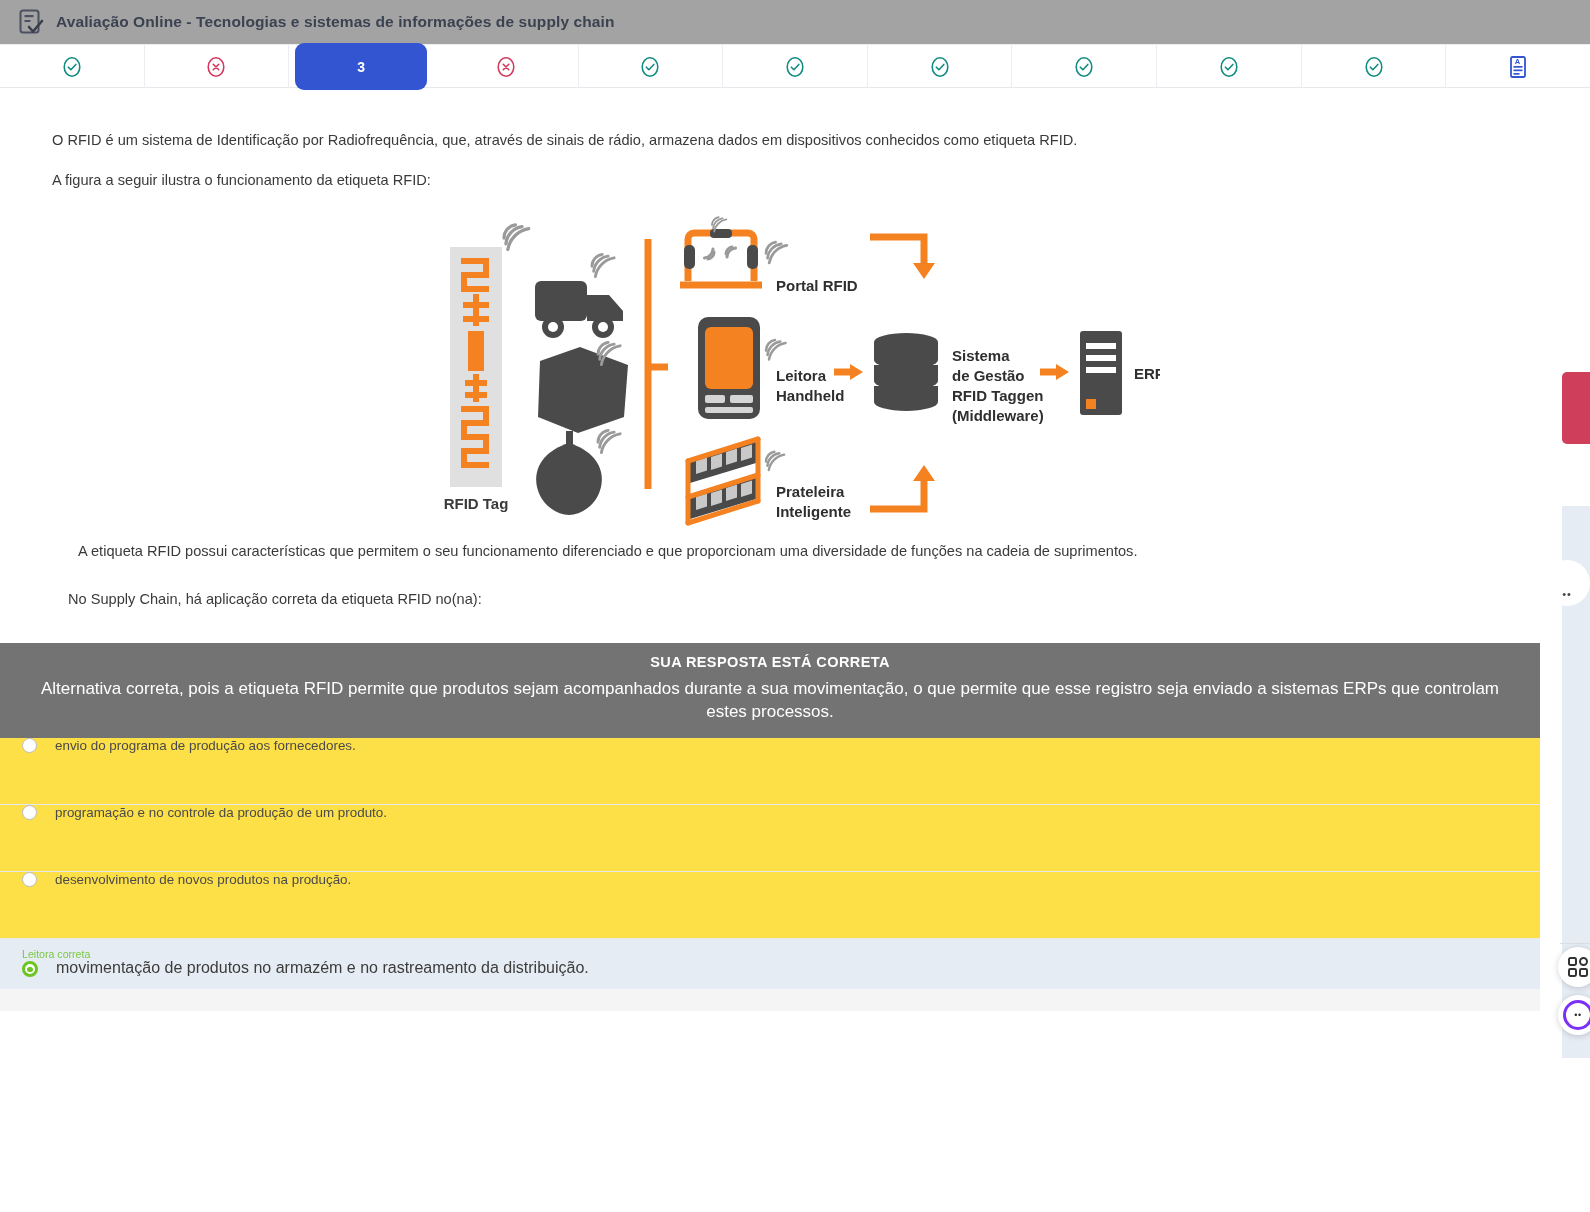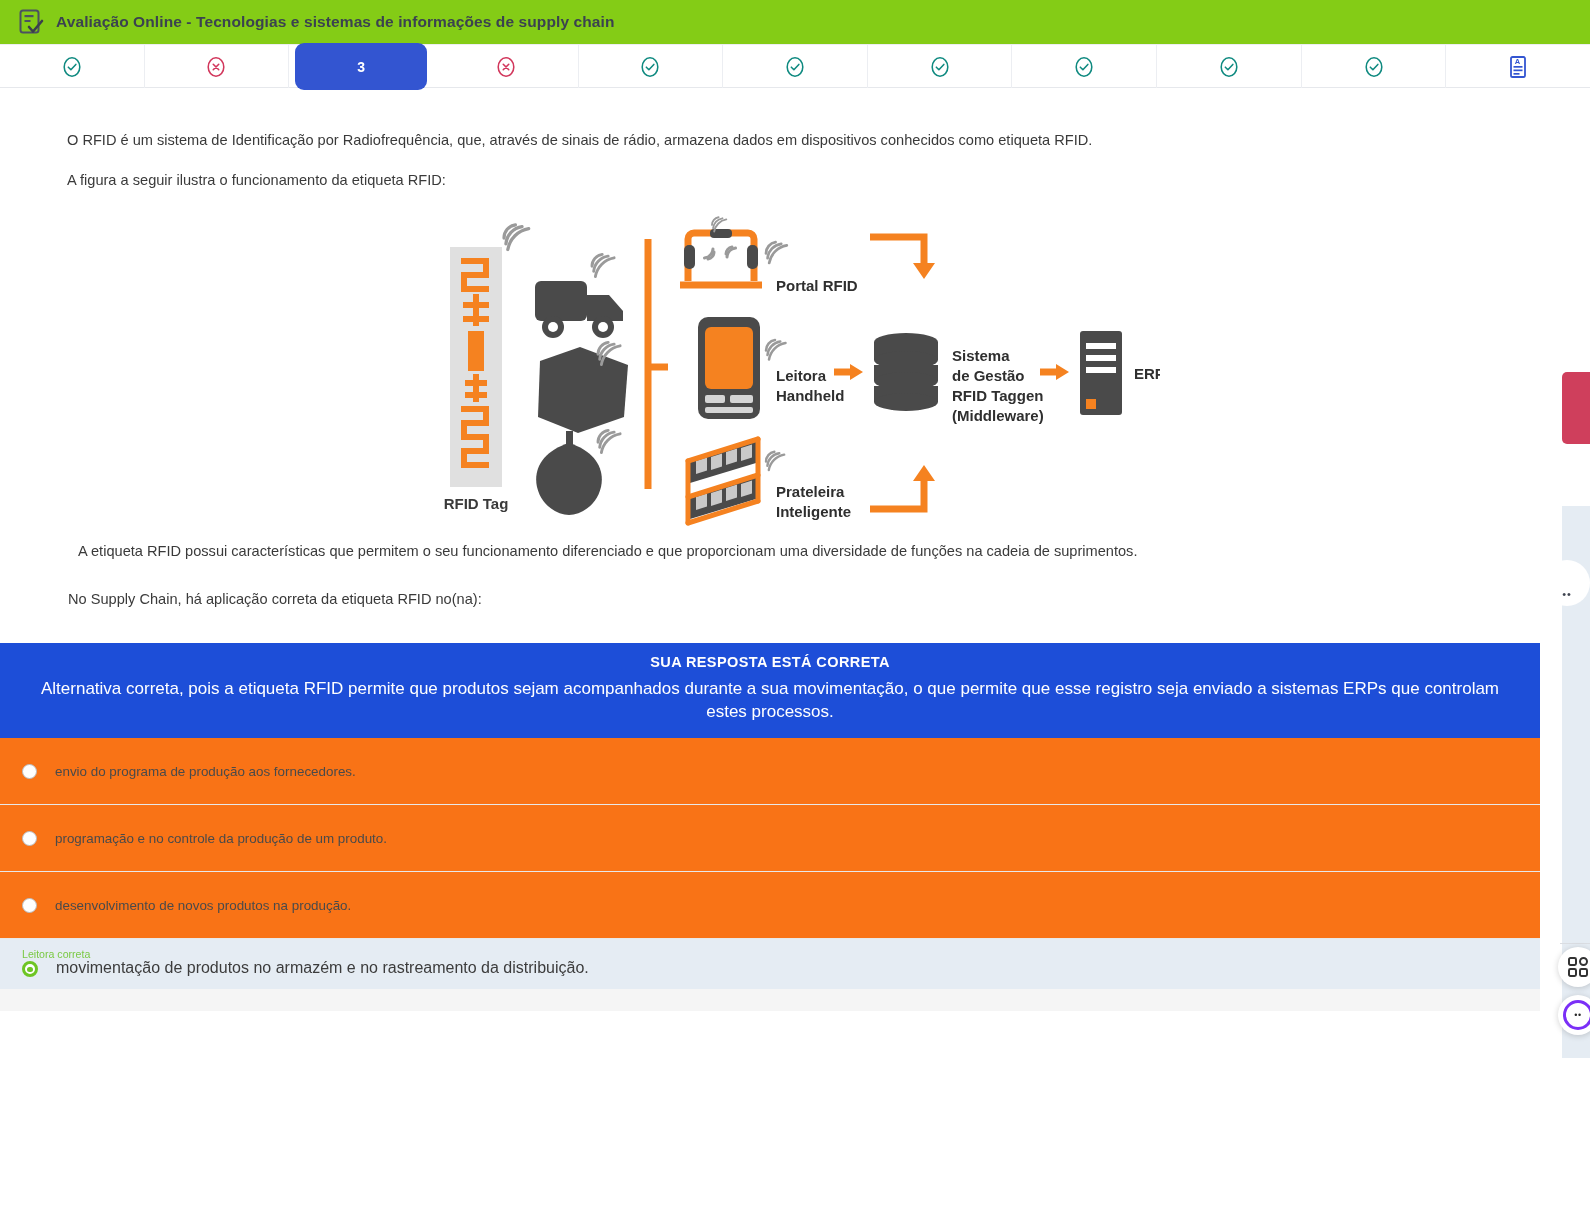--- a/index.html
+++ b/index.html
@@ -7,21 +7,21 @@
     width: 1590px; height: 1212px;
     background: #ffffff;
     font-family: "Liberation Sans", sans-serif;
     overflow: hidden;
   }
   .page { position: relative; width: 1590px; height: 1212px; background:#ffffff; }
 
   
   .header {
     position:absolute; left:0; top:0; width:1590px; height:45px;
-    background:#84cc16;
+    background:#a3a3a3;
     display:flex; align-items:center; gap:12px; padding-left:18px;
     border-bottom:1px solid #eceef2;
   }
   .header-icon { width:26px; height:28px; flex:0 0 auto; display:block; }
   .header-title {
     font-size:15.5px; font-weight:bold; color:#3b4250; letter-spacing:.1px;
     white-space:nowrap;
   }
 
   
@@ -43,46 +43,46 @@
     color:#fff; font-size:14px; font-weight:600;
   }
   .tab.is-active { border-right-color:transparent; }
   .ico-check, .ico-x { width:22px; height:22px; display:block; }
   .ico-doc { width:20px; height:24px; display:block; }
 
   
   .content { position:absolute; left:0; top:88px; width:1590px; }
   .qtext {
     color:#3a3a3a; font-size:14.6px; line-height:1.45;
-    padding-left:67px; padding-right:60px;
+    padding-left:52px; padding-right:60px;
   }
   .qtext.p1 { margin-top:42px; }
   .qtext.p2 { margin-top:19px; }
 
   
   .fig-wrap { margin-top:18px; display:flex; justify-content:flex-start; padding-left:440px; }
   .fig { width:720px; height:320px; }
 
   .qtext.p3 { margin-top:12px; padding-left:78px; }
   .qtext.p4 { margin-top:27px; padding-left:68px; }
 
   
   .feedback {
-    margin-top:32px; width:1540px; background:#1d4ed8; color:#ffffff;
+    margin-top:32px; width:1540px; background:#737373; color:#ffffff;
     padding:11px 20px 14px 20px; text-align:center;
   }
   .fb-title { font-size:14.5px; font-weight:bold; letter-spacing:.4px; }
   .fb-desc { font-size:17px; margin-top:7px; line-height:1.4; }
 
   
   .options { width:1540px; }
   .option {
-    position:relative; min-height:67px; background:#f97316;
+    position:relative; min-height:67px; background:#fde047;
     border-bottom:1px solid #e8e8e8;
-    display:flex; align-items:center; gap:18px; padding:0 0 0 22px;
+    display:flex; align-items:flex-start; gap:18px; padding:0 0 0 22px;
   }
   .option.is-correct {
     background:#e5ecf3; border-bottom:none;
     min-height:50px; align-items:flex-end; padding-bottom:12px;
   }
   .radio {
     width:15px; height:15px; border-radius:50%;
     border:1.6px solid #b9bcc0; background:#fff; flex:0 0 auto;
   }
   .radio.sel {

